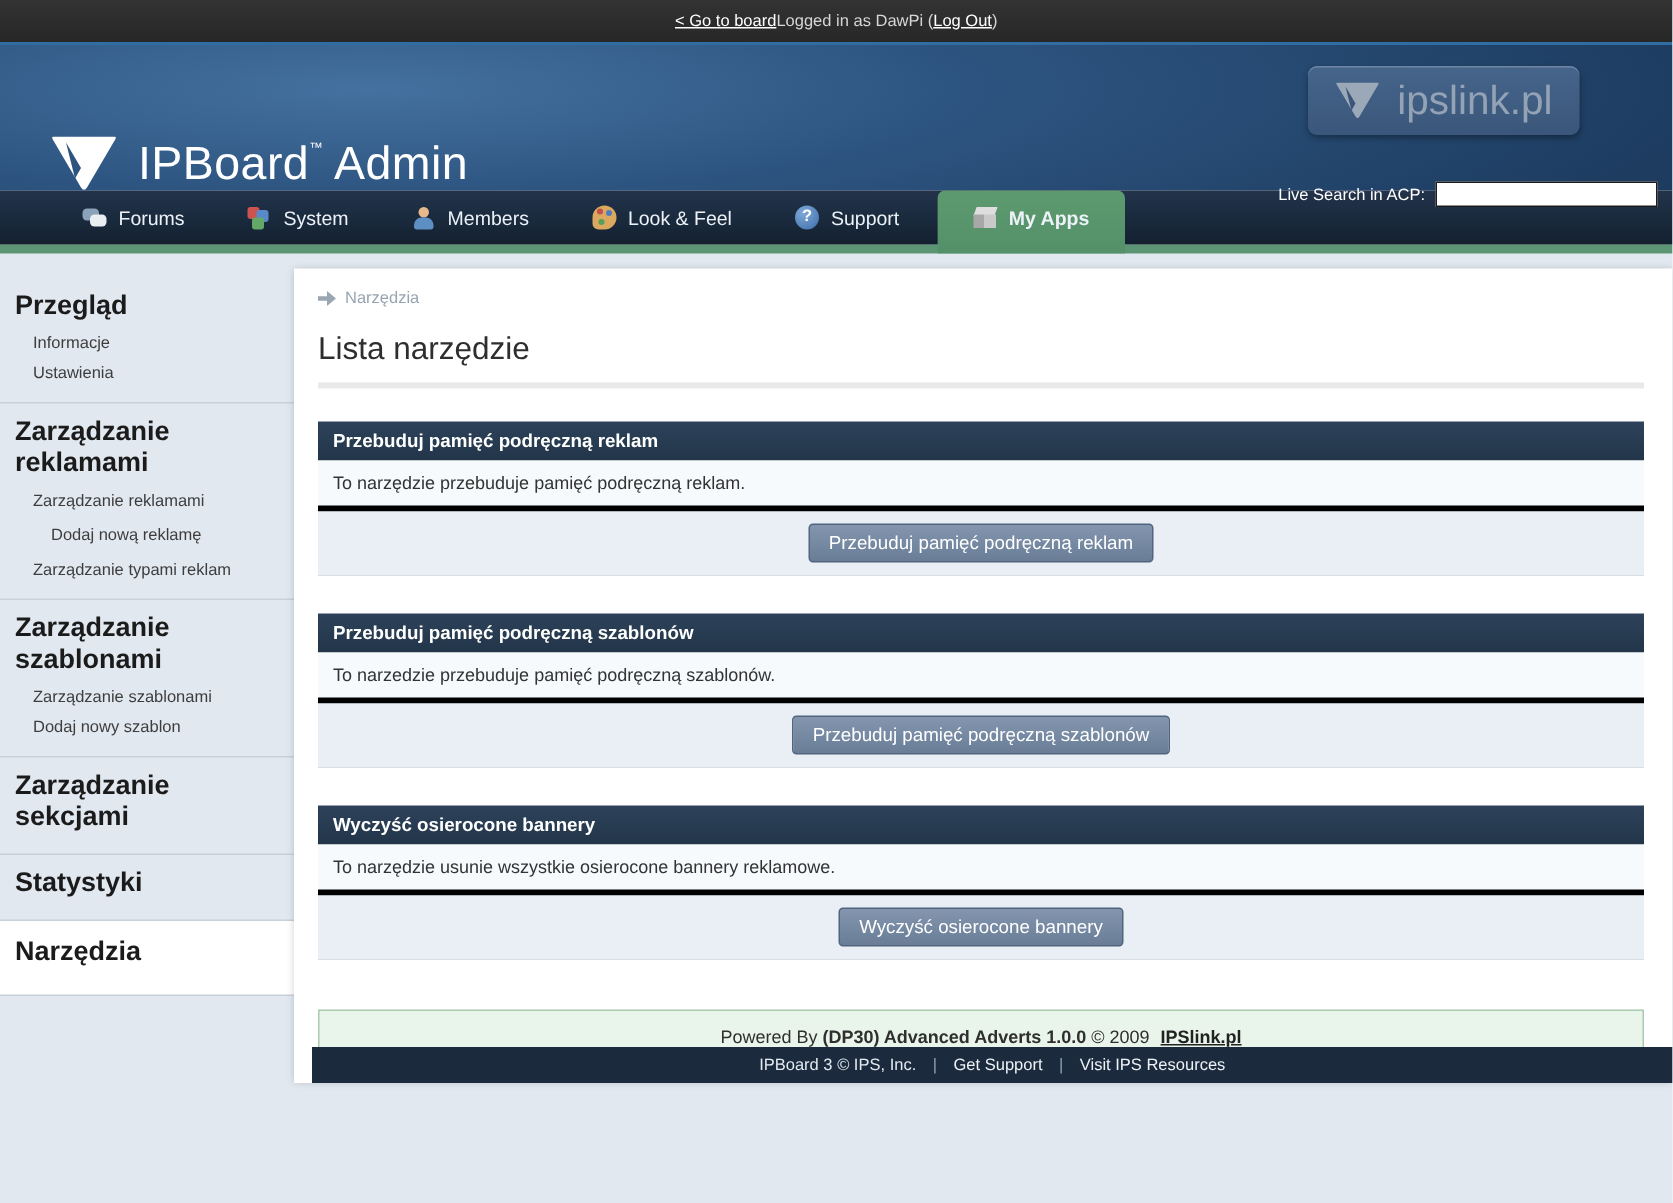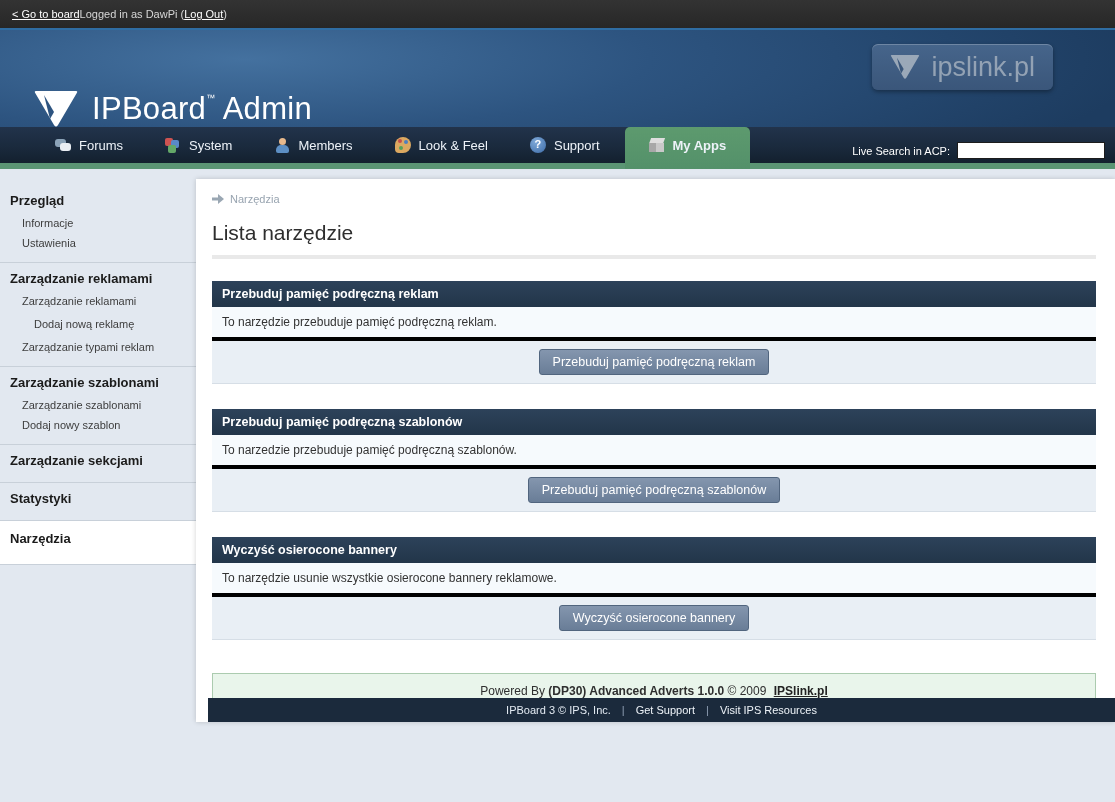--- a/index.html
+++ b/index.html
@@ -1,50 +1,50 @@
 <!DOCTYPE html>
 <html><head>
 <meta charset="utf-8">
 <style>
   * { margin:0; padding:0; box-sizing:border-box; }
   html,body { width:1115px; height:802px; }
   body { font-family:"Liberation Sans","DejaVu Sans",sans-serif; background:#e2e8f0; overflow:hidden; }
   a { text-decoration:underline; cursor:pointer; }
 
   
-  .topbar { height:28px; background:linear-gradient(180deg,#333333,#272727); display:flex; justify-content:flex-start; align-items:center; padding:0 12px; font-size:11px; color:#e8e8e8; }
+  .topbar { height:28px; background:linear-gradient(180deg,#333333,#272727); display:flex; justify-content:center; align-items:center; padding:0 12px; font-size:11px; color:#e8e8e8; }
   .topbar a { color:#ffffff; }
   .topbar .right { color:#d6d6d6; }
 
   
   .header { height:99px; border-top:2px solid #2f6da3; background:radial-gradient(ellipse 900px 160px at 22% 30%, #44719f 0%, #2d5480 45%, #1d3c60 100%); position:relative; display:flex; align-items:flex-end; }
   .brand { display:flex; align-items:center; margin-left:34px; color:#ffffff; }
   .brand-v { width:44px; height:36px; margin-right:14px; }
   .brand-text { font-size:31px; letter-spacing:.3px; }
   .brand-tm { font-size:9px; vertical-align:top; position:relative; top:2px; }
   .partner { position:absolute; right:62px; top:14px; height:46px; display:flex; align-items:center; gap:11px; padding:0 18px; background:linear-gradient(180deg,#46658b,#3a567a); border-radius:6px; box-shadow:inset 0 1px 0 rgba(255,255,255,.22), 0 2px 4px rgba(0,0,0,.35); }
   .partner-v { width:30px; height:24px; }
   .partner-text { font-size:27px; color:#93a2b4; }
 
   
   .navbar { height:36px; background:linear-gradient(180deg,#22334b 0%,#1a2a3d 55%,#13202e 100%); display:flex; align-items:flex-end; padding-left:34px; position:relative; z-index:2; }
   .tab { height:36px; display:flex; align-items:center; gap:8px; padding:0 21px; font-size:13px; color:#edf2f8; cursor:pointer; }
   .tab-apps { height:42px; margin-bottom:-6px; padding:0 24px 6px 24px; border-radius:5px 5px 0 0; background:linear-gradient(180deg,#5d9a6e,#53906add); background-color:#579468; font-weight:bold; margin-left:4px; }
   .icon16 { width:16px; height:16px; display:inline-block; position:relative; flex:0 0 16px; }
-  .search { margin-left:auto; display:flex; align-items:center; gap:7px; margin-right:10px; padding-bottom:4px; font-size:11px; color:#ffffff; }
+  .search { margin-left:auto; display:flex; align-items:center; gap:7px; margin-right:10px; padding-bottom:25px; font-size:11px; color:#ffffff; }
   .search input { width:148px; height:17px; border:1px solid #1c1c1c; background:#ffffff; font-size:11px; padding:0 3px; }
 
   .greenstrip { height:6px; background:#5b9574; position:relative; z-index:1; }
 
   
   .bodyarea { height:653px; position:relative; background:#e2e8f0; }
 
   .sidebar { position:absolute; left:0; top:0; width:196px; padding-top:16px; font-size:11px; }
   .side-group { border-bottom:1px solid #c8d0d9; padding-bottom:9px; }
-  .side-heading { font-size:13px; font-weight:bold; color:#1b1b1b; padding:8px 10px 5px 10px; cursor:pointer; }
+  .side-heading { font-size:18px; font-weight:bold; color:#1b1b1b; padding:8px 10px 5px 10px; cursor:pointer; }
   .side-link { padding:4px 10px 4px 22px; color:#3d3d3d; cursor:pointer; }
   .side-link.sub { padding:7px 10px 7px 34px; }
   .side-active { background:#ffffff; border-bottom:1px solid #c8d0d9; }
   .side-active .side-heading { padding:10px 10px 9px 10px; }
 
   .main { position:absolute; left:196px; top:10px; width:919px; height:543px; background:#ffffff; box-shadow:0 0 5px rgba(0,0,0,.18); }
   .main-inner { padding:14px 19px 0 16px; }
   .breadcrumb { display:flex; align-items:center; gap:6px; font-size:11px; color:#98a4b0; }
   .crumb-arrow { width:12px; height:10px; }
   .page-title { font-size:21px; color:#2e2e2e; margin:16px 0 10px 0; font-weight:normal; }

